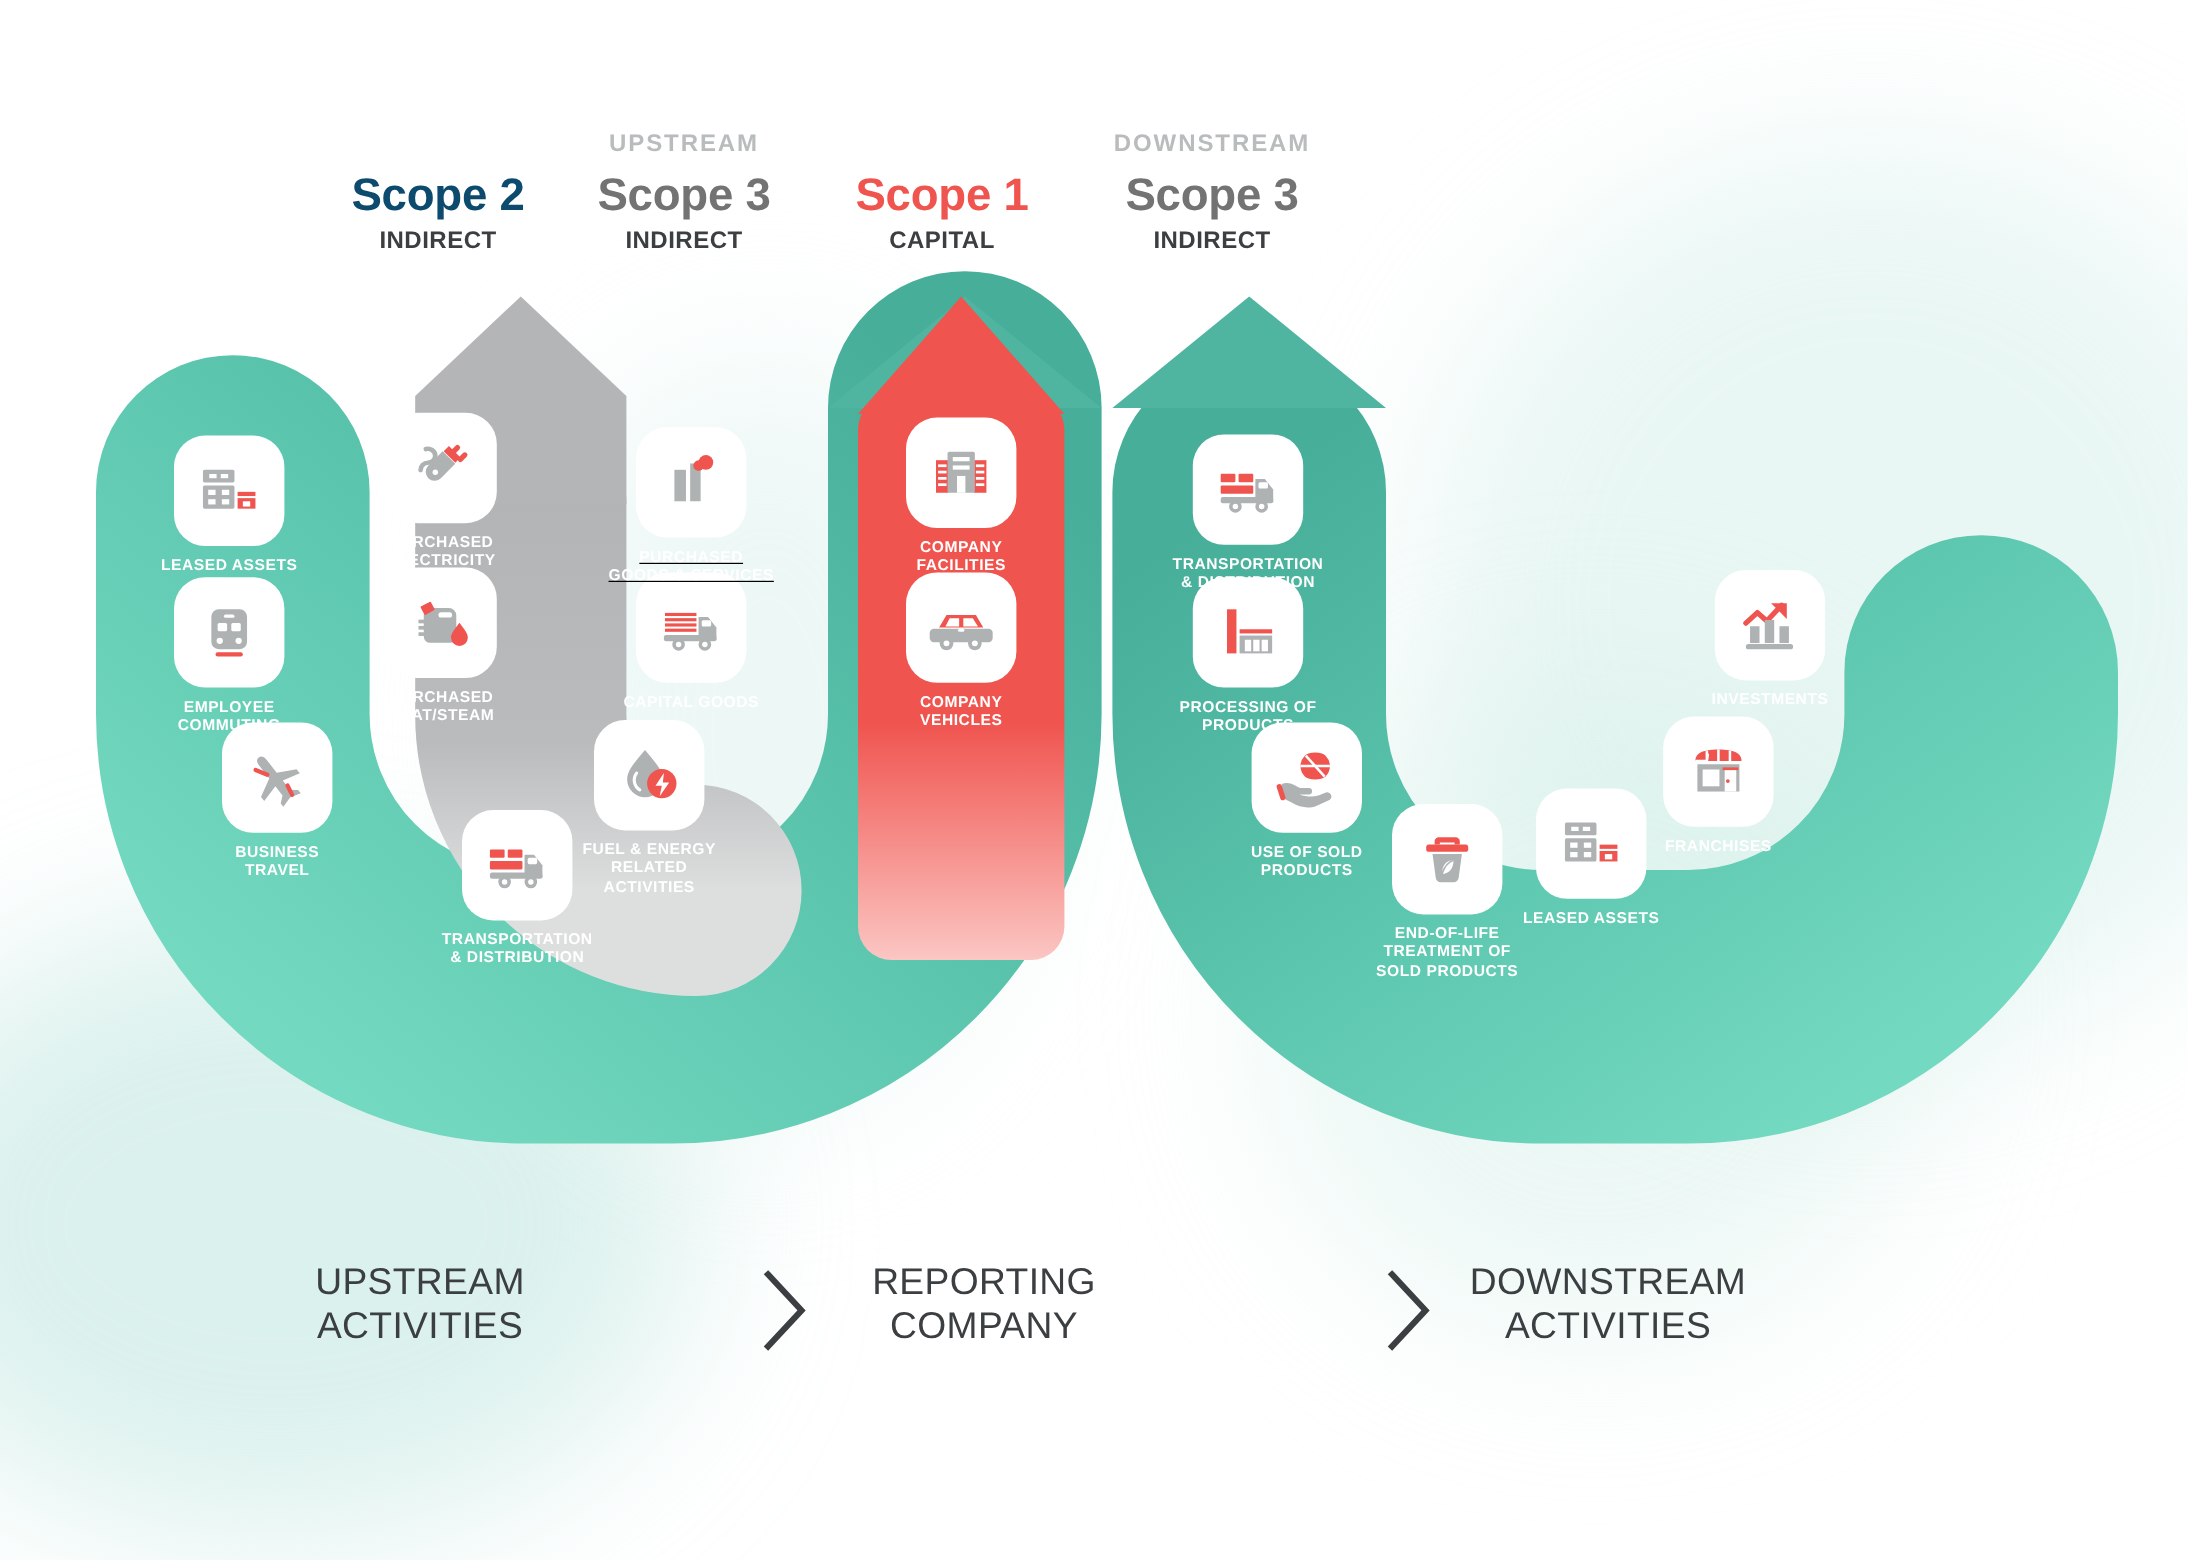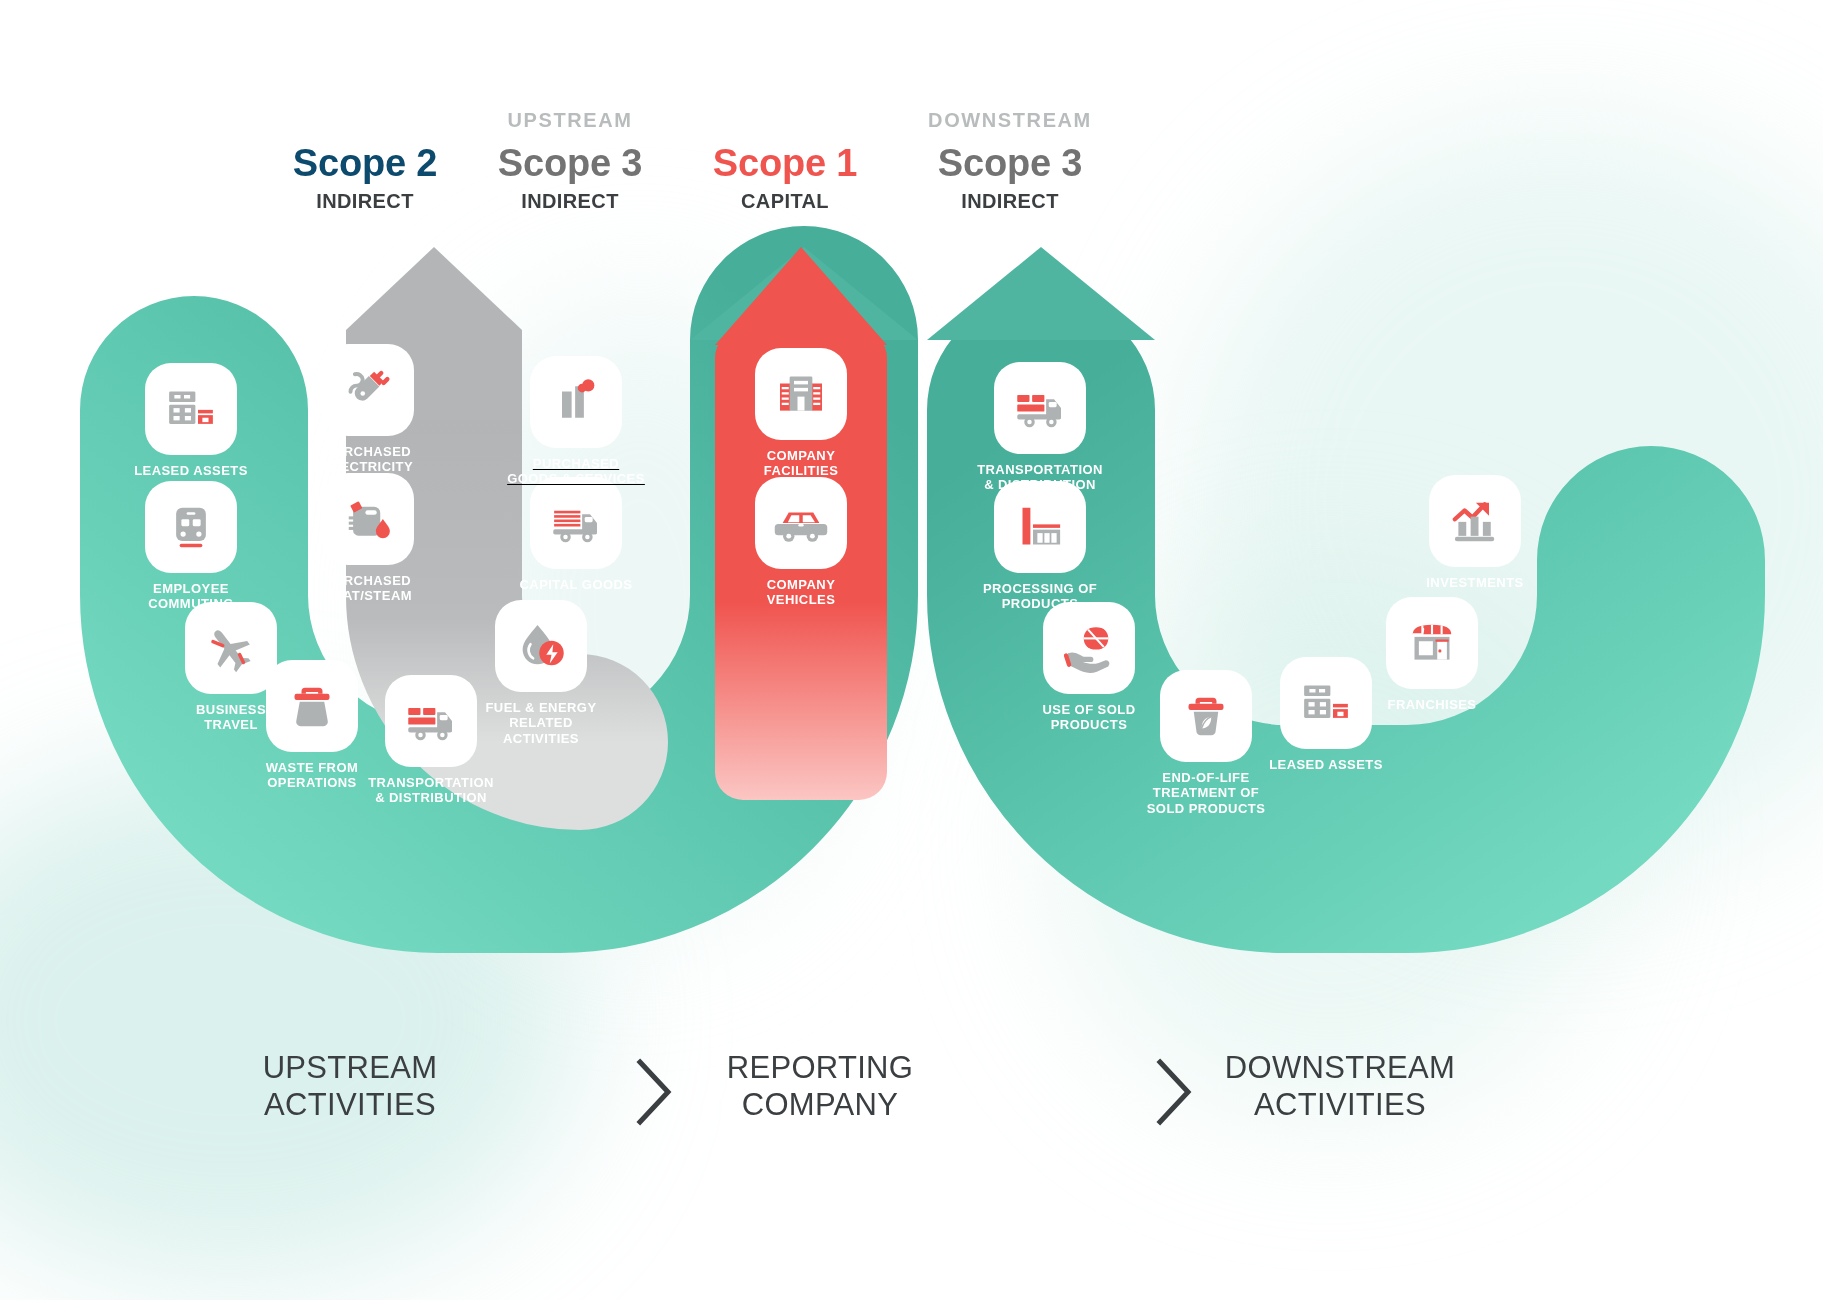--- a/index.html
+++ b/index.html
@@ -211,30 +211,20 @@
         <g transform="rotate(-38 32 32)">
           <path d="M30 6 c3 0 4.5 2.5 4.5 6 v16 l17 9 v5 l-17 -4.5 v11 l6 5 v4 l-10.5 -3 l-10.5 3 v-4 l6 -5 v-11 l-17 4.5 v-5 l17 -9 v-16 c0 -3.5 1.5 -6 4.5 -6 z" fill="#AFB2B3"></path>
         </g>
         <rect x="9" y="25" width="16" height="4" rx="2" fill="#F0544F" transform="rotate(22 17 27)"></rect>
         <rect x="37" y="42" width="14" height="4" rx="2" fill="#F0544F" transform="rotate(64 44 44)"></rect>
       </svg>
     </div>
     <div class="cap">BUSINESS<br>TRAVEL</div>
   </div>
 
-  <div class="tile" style="left:237px; top:660px;">
-    <div class="chip">
-      <svg viewBox="0 0 64 64">
-        <path d="M24 11 h16 a4 4 0 0 1 4 4 v3 h-5 v-2 h-14 v2 h-5 v-3 a4 4 0 0 1 4 -4 z" fill="#F0544F"></path>
-        <rect x="12" y="18" width="40" height="7" rx="2.5" fill="#F0544F"></rect>
-        <path d="M18 27 h28 l4 22 a5 5 0 0 1 -5 6 h-26 a5 5 0 0 1 -5 -6 z" fill="#AFB2B3"></path>
-      </svg>
-    </div>
-    <div class="cap">WASTE FROM<br>OPERATIONS</div>
-  </div>
 
   <div class="tile" style="left:356px; top:675px;">
     <div class="chip">
       <svg viewBox="0 0 64 64">
         <rect x="6" y="17" width="14" height="8" rx="1" fill="#F0544F"></rect>
         <rect x="23" y="17" width="14" height="8" rx="1" fill="#F0544F"></rect>
         <rect x="6" y="28" width="31" height="8" rx="1" fill="#F0544F"></rect>
         <path d="M39 22 h9 l8 10 v12 h-17 z" fill="#AFB2B3"></path>
         <rect x="42" y="25" width="9" height="6" rx="1.5" fill="#fff"></rect>
         <rect x="6" y="39" width="50" height="6" rx="2" fill="#AFB2B3"></rect>

